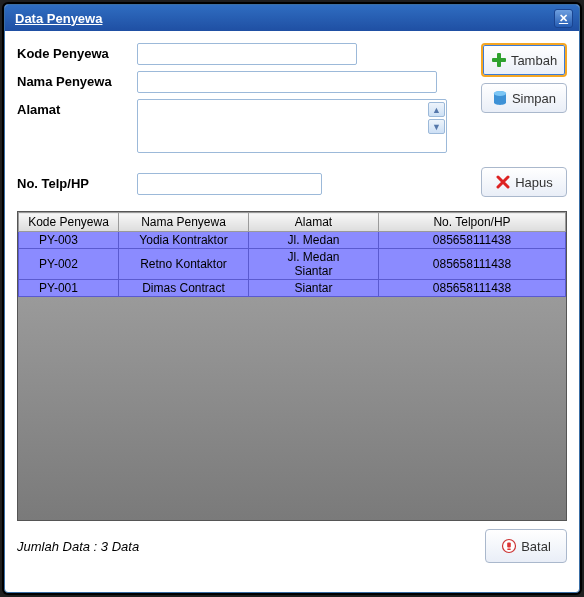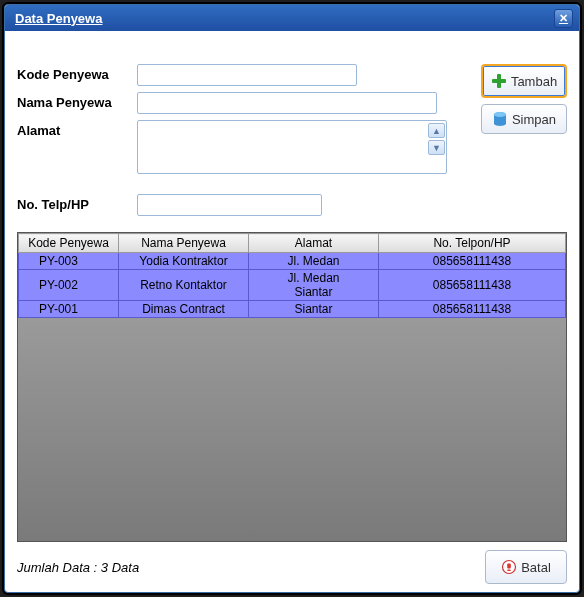--- a/index.html
+++ b/index.html
@@ -41,21 +41,20 @@
     color:#fff;
     font-size:11px;
     display:flex;align-items:center;justify-content:center;
     cursor:pointer;
   }
   .body {
     flex:1;
     display:flex;
     flex-direction:column;
     padding:12px 12px 8px 12px;
-    justify-content:flex-end;
   }
   .form-area {
     display:flex;
     gap:10px;
   }
   .form-fields {
     flex:1;
   }
   .field-row {
     display:flex;
@@ -229,20 +228,28 @@
           <span class="ic ic-db">
             <svg width="16" height="16" viewBox="0 0 16 16">
                 <ellipse cx="8" cy="3.5" rx="6" ry="2.4" fill="#4aa9ea"></ellipse>
                 <path d="M2 3.5v9c0 1.3 2.7 2.4 6 2.4s6-1.1 6-2.4v-9" fill="#3e92d6"></path>
                 <ellipse cx="8" cy="3.5" rx="6" ry="2.4" fill="#7cc6f5"></ellipse>
               </svg>
           </span>
           <span>Simpan</span>
         </div>
         <div class="side-spacer"></div>
+        <div class="btn" style="margin-top:22px">
+          <span class="ic ic-x">
+            <svg width="16" height="16" viewBox="0 0 16 16">
+                <path d="M3 3 L13 13 M13 3 L3 13" stroke="#d22" stroke-width="3" stroke-linecap="round"></path>
+              </svg>
+          </span>
+          <span>Hapus</span>
+        </div>
       </div>
     </div>
 
     <div class="grid-wrap">
       <table>
         <colgroup>
           <col style="width:100px">
             <col style="width:130px">
             <col style="width:130px">
             <col>

